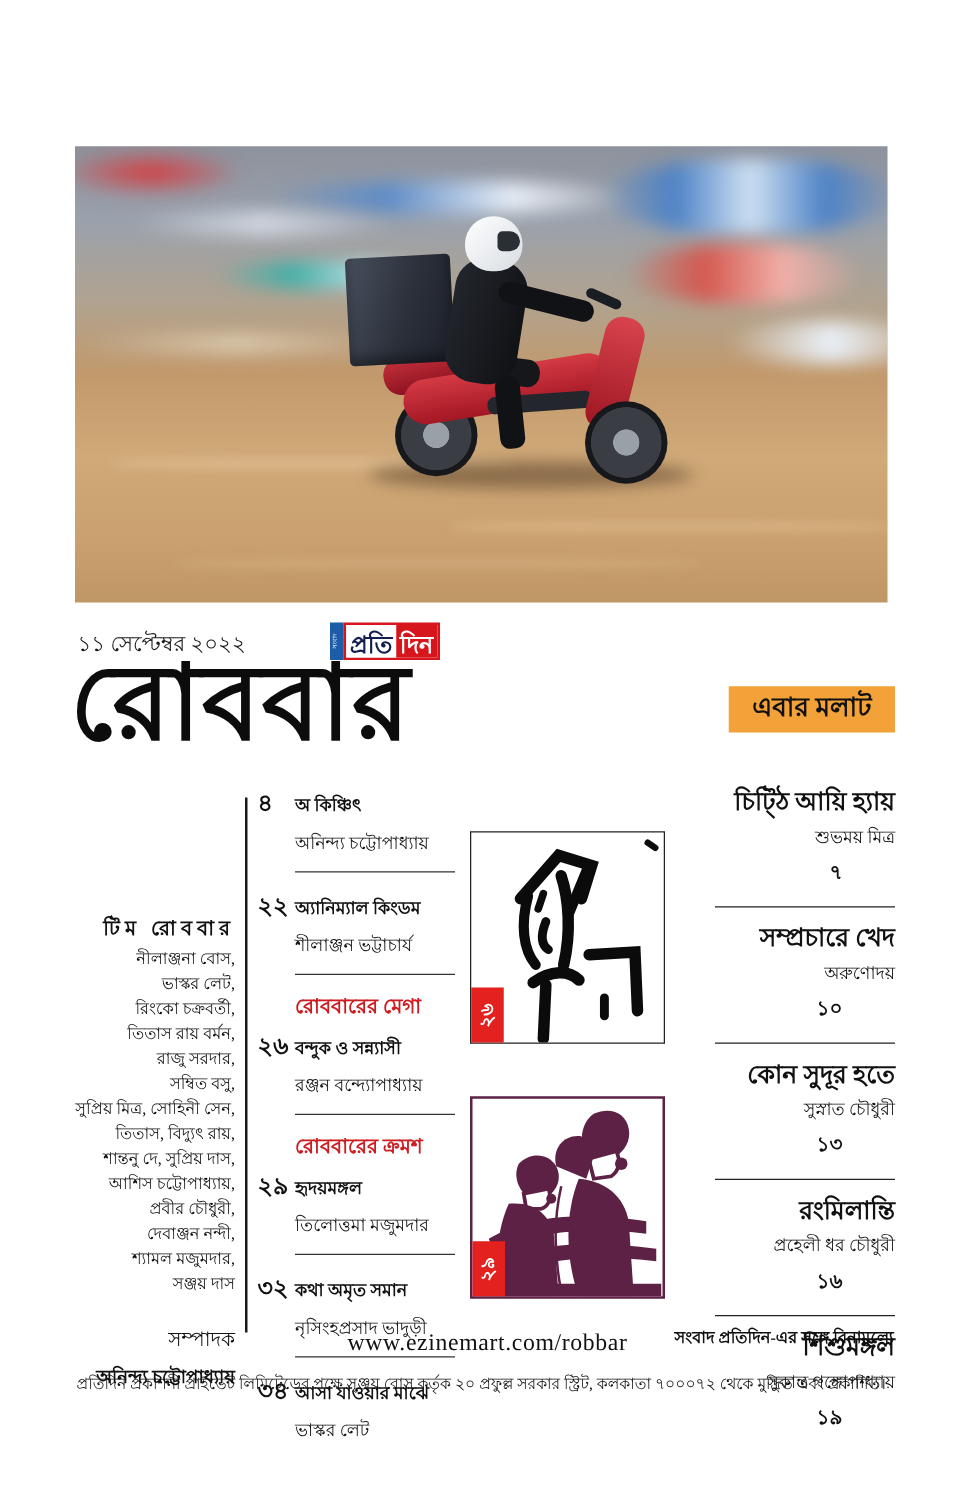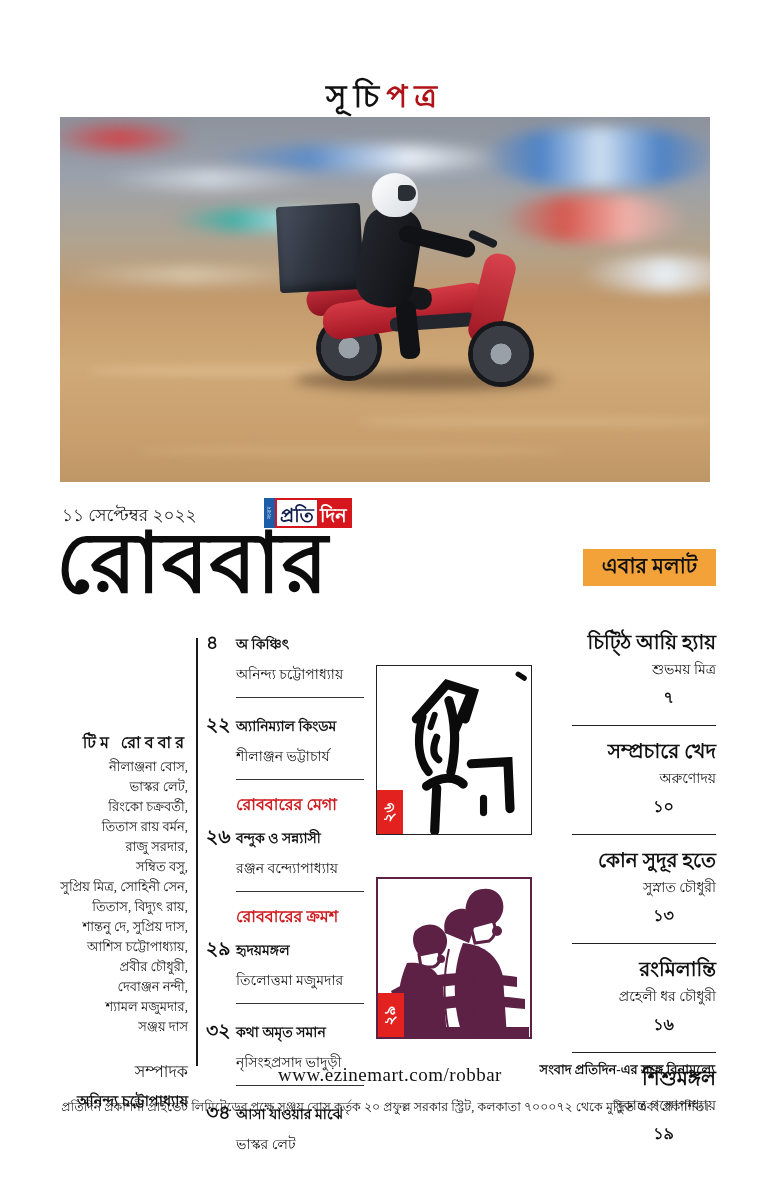--- a/index.html
+++ b/index.html
@@ -120,23 +120,20 @@
   .site-link { position:absolute; left:240px; top:1064px; width:300px; text-align:center;
                font-size:19px; color:#111; text-decoration:none; letter-spacing:.5px; }
   .free-note { position:absolute; right:55px; top:1060px; font-size:13px; font-weight:bold; }
   .imprint { position:absolute; left:0; top:1098px; width:100%; text-align:center; font-size:12.5px; }
 </style>
 </head>
 <body>
 
 <div class="page">
 
-  <div class="page-title">
-    <span>সূচি</span><span class="red">পত্র</span>
-  </div>
 
   <div class="photo">
     <div class="streak s1"></div>
     <div class="streak s2"></div>
     <div class="streak s3"></div>
     <div class="streak s4"></div>
     <div class="streak s5"></div>
     <div class="streak s6"></div>
     <div class="streak s7"></div>
     <div class="streak s8"></div>

